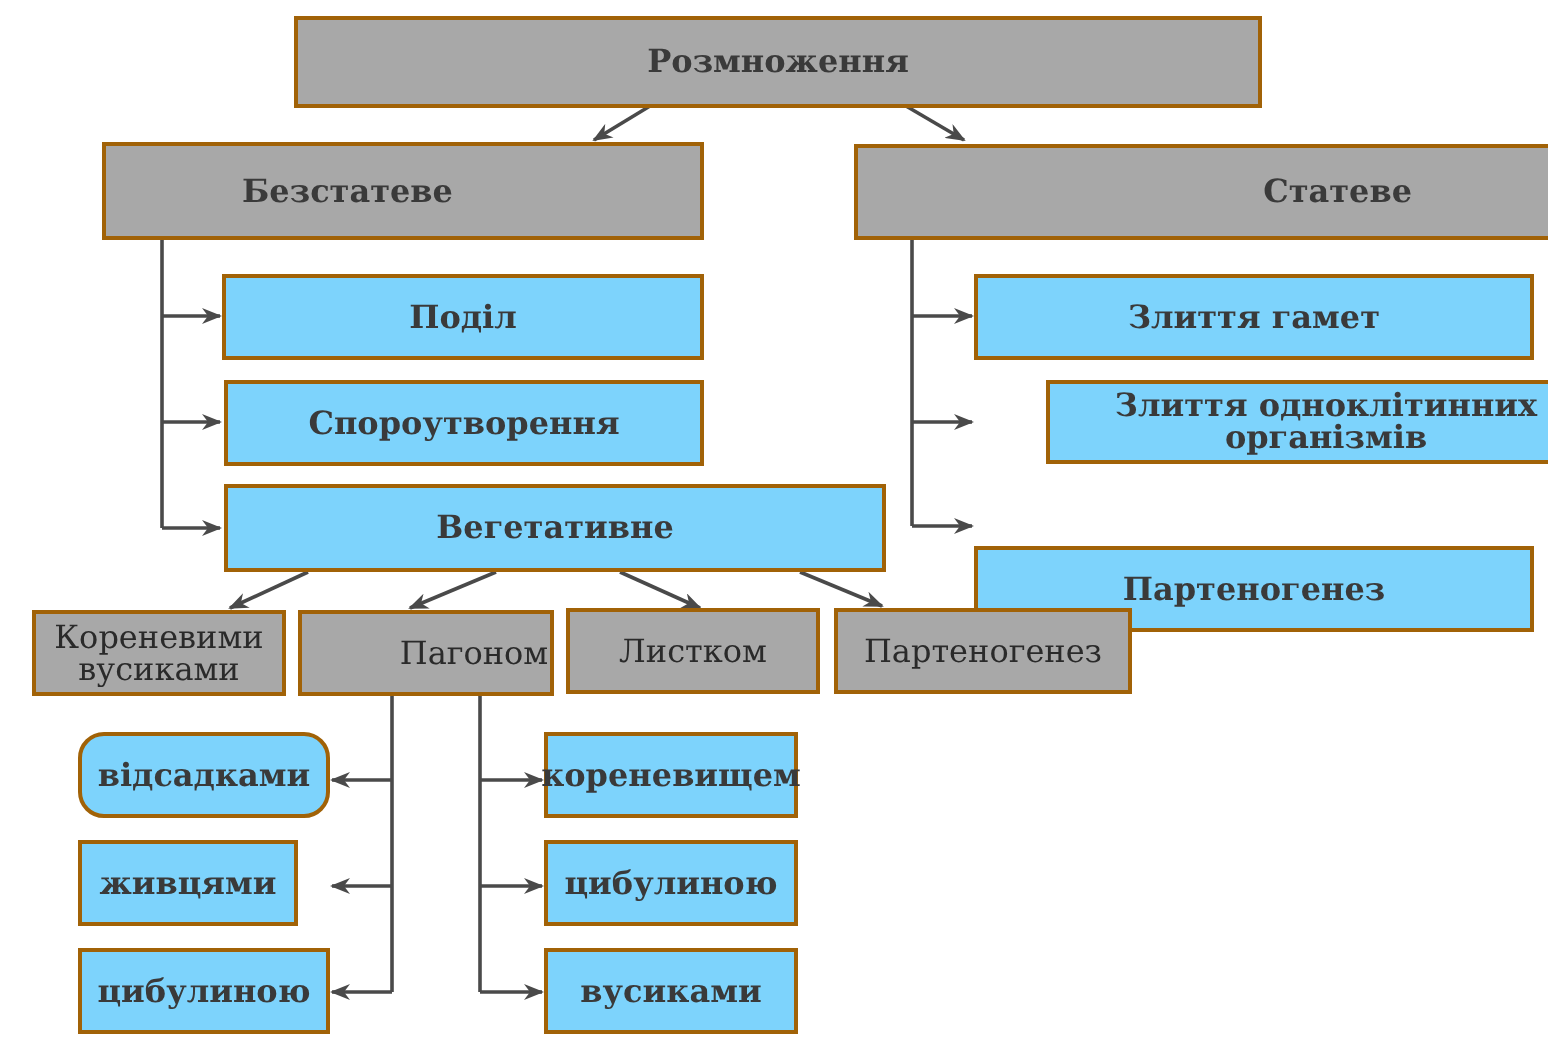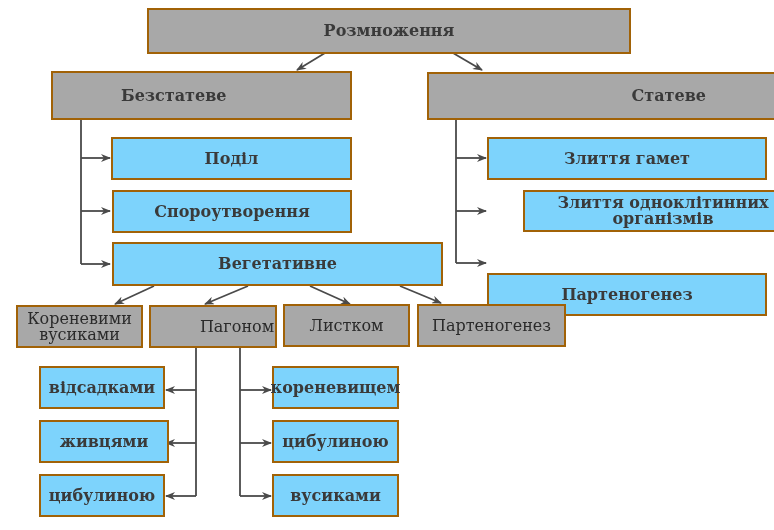--- a/index.html
+++ b/index.html
@@ -90,24 +90,24 @@
 <div class="box dark" style="left:149px; top:305px; width:128px; height:43px; font-weight:normal; color:#2a2a2a;padding-left:48px;">
   <span>Пагоном</span>
 </div>
 <div class="box dark" style="left:283px; top:304px; width:127px; height:43px; font-weight:normal; color:#2a2a2a;">
   <span>Листком</span>
 </div>
 <div class="box dark" style="left:417px; top:304px; width:149px; height:43px; font-weight:normal; color:#2a2a2a;">
   <span>Партеногенез</span>
 </div>
 
-<div class="box light" style="left:39px; top:366px; width:126px; height:43px;">
+<div class="box light" style="left:39px; top:366px; width:126px; height:43px;border-radius:13px;">
   <span>відсадками</span>
 </div>
-<div class="box light" style="left:39px; top:420px; width:130px; height:43px;">
+<div class="box light" style="left:39px; top:420px; width:110px; height:43px;">
   <span>живцями</span>
 </div>
 <div class="box light" style="left:39px; top:474px; width:126px; height:43px;">
   <span>цибулиною</span>
 </div>
 
 <div class="box light" style="left:272px; top:366px; width:127px; height:43px;">
   <span>кореневищем</span>
 </div>
 <div class="box light" style="left:272px; top:420px; width:127px; height:43px;">

